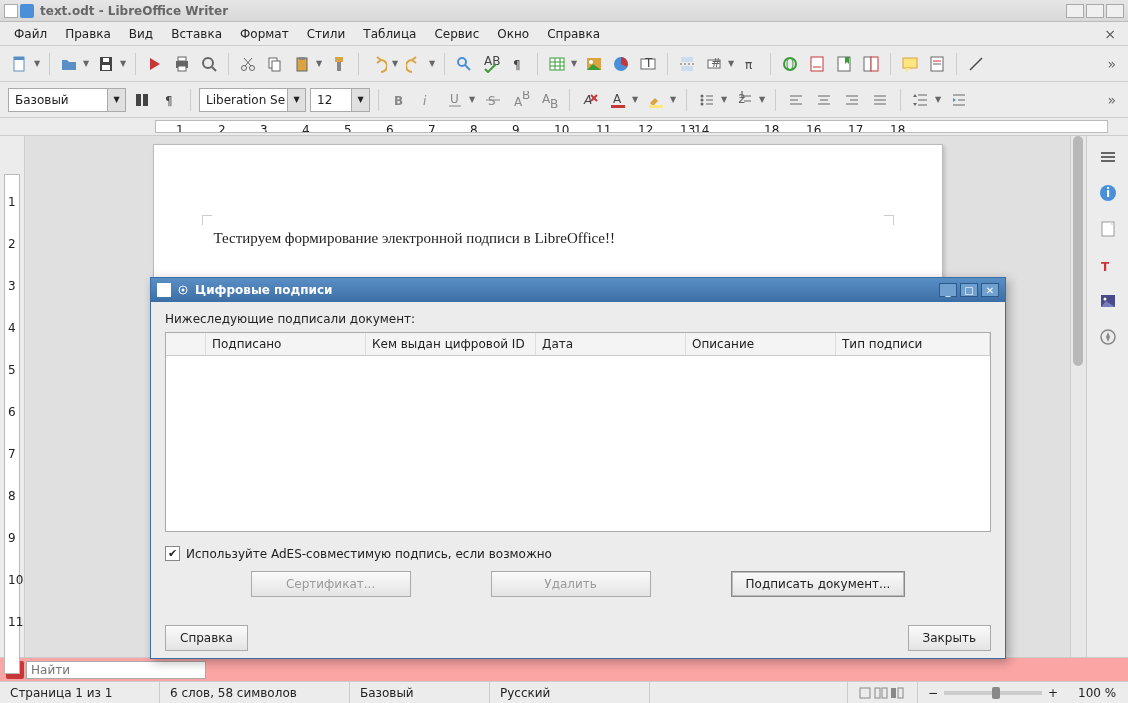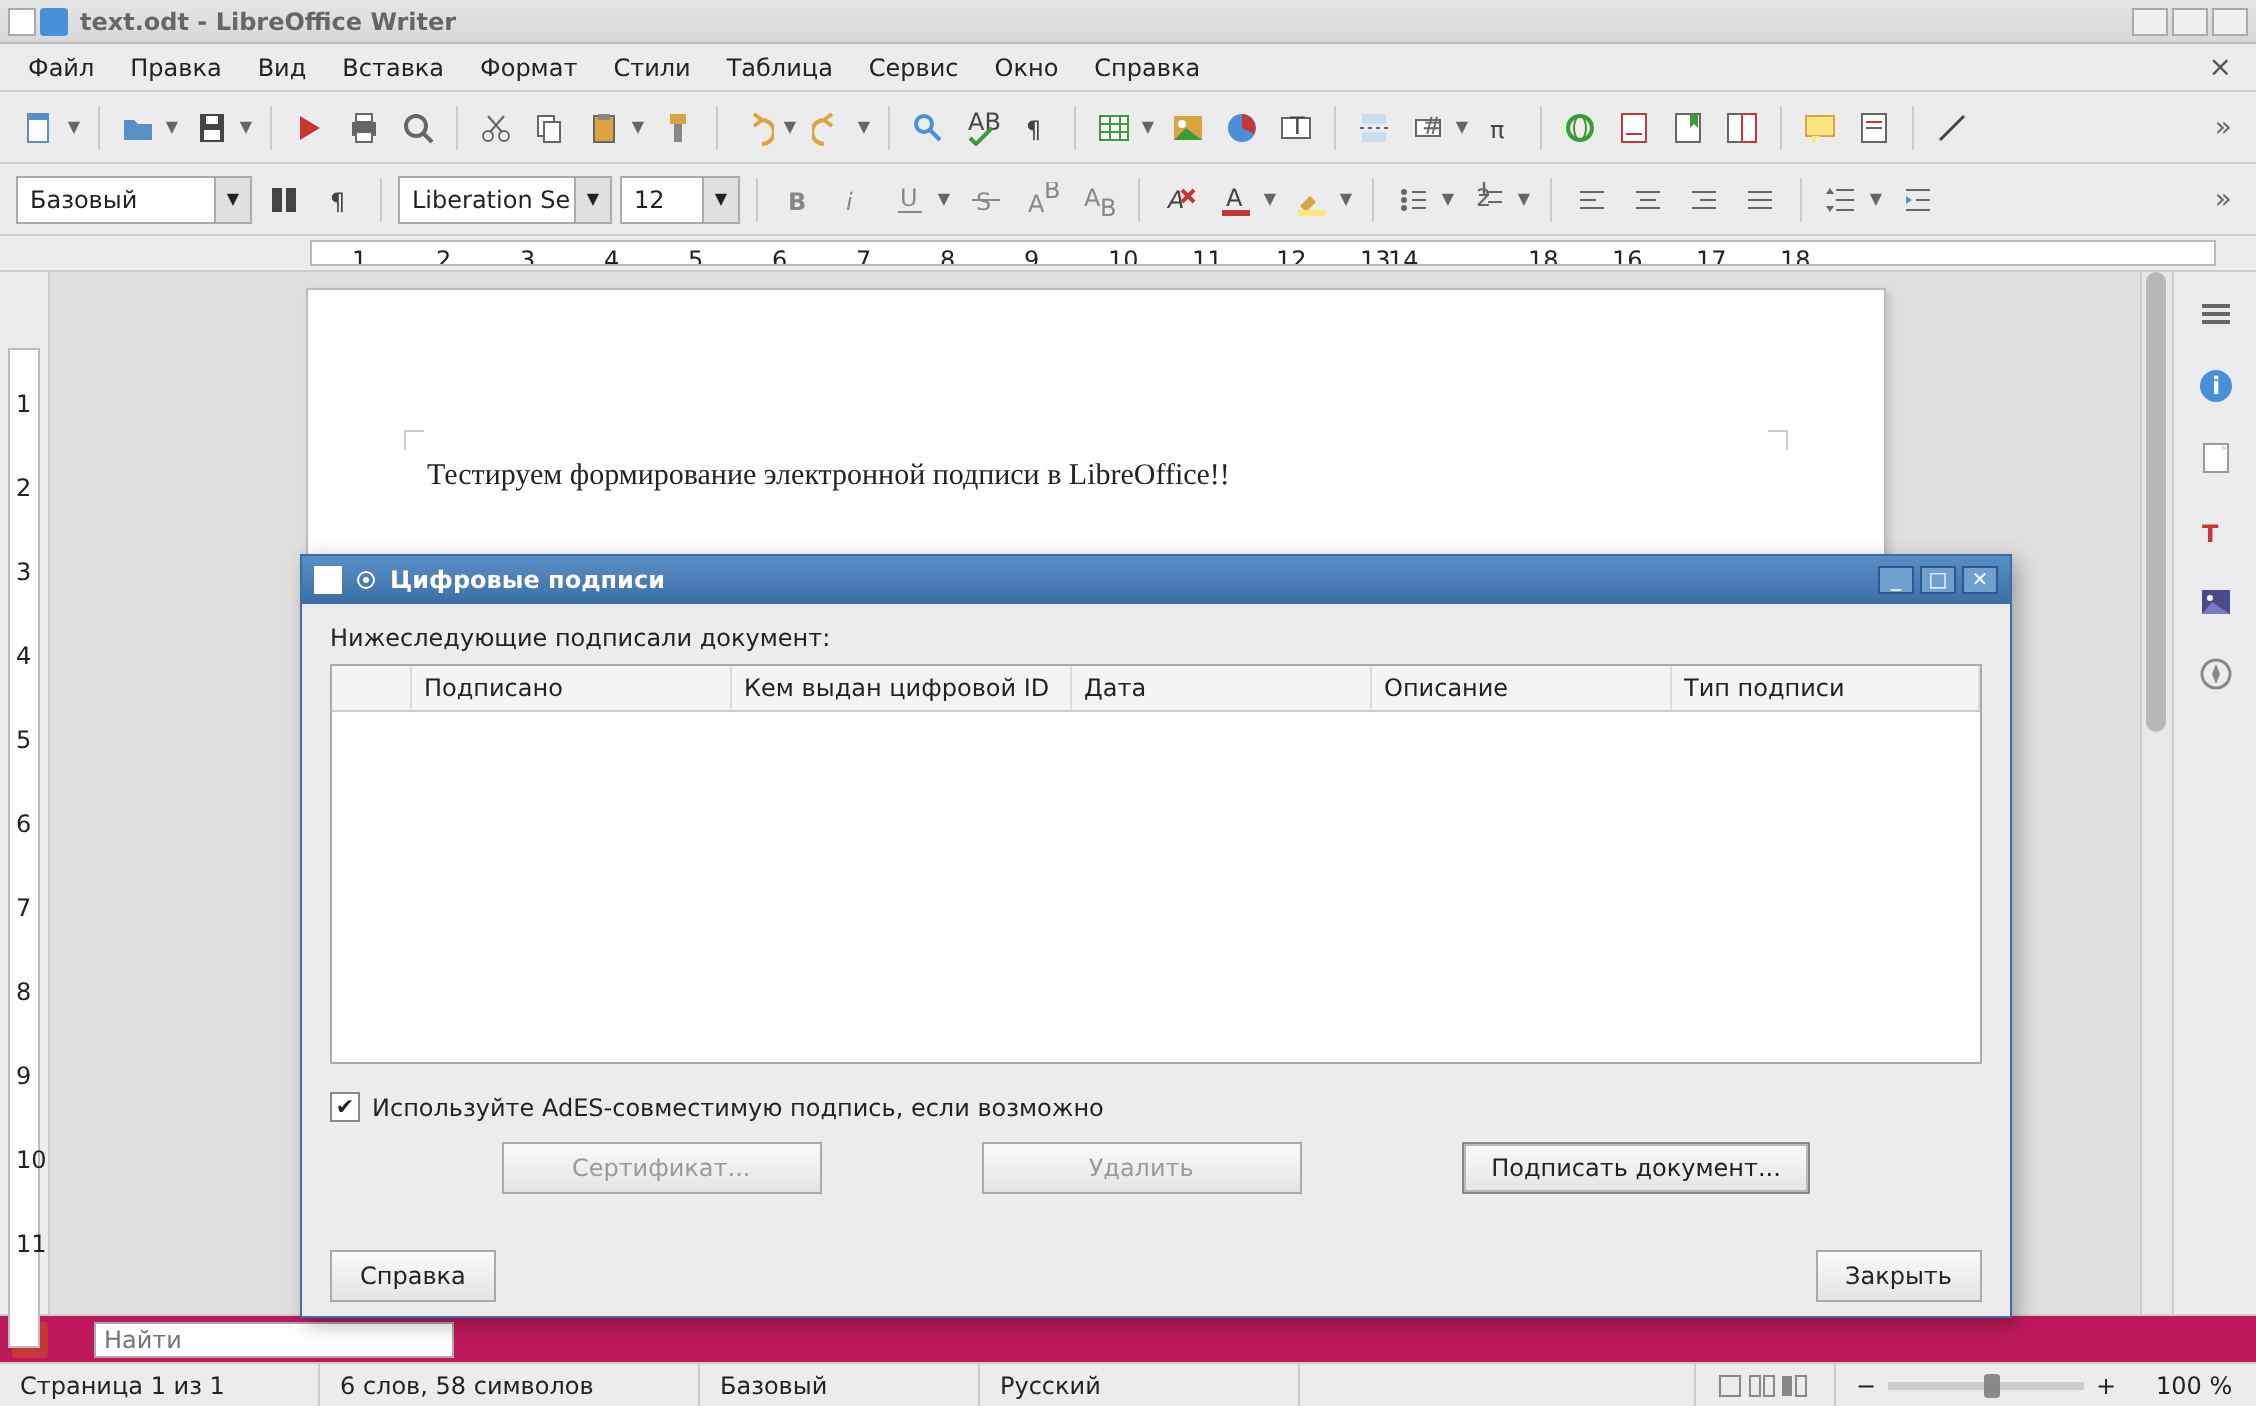--- a/index.html
+++ b/index.html
@@ -33,21 +33,21 @@
 .docarea{flex:1;overflow:auto;display:flex;justify-content:center;padding-top:8px;background:#e0e0e0}
 .page{width:790px;min-height:900px;background:#fff;border:1px solid #bbb;box-shadow:2px 2px 4px rgba(0,0,0,.15);padding:85px 60px;position:relative}
 .page .corner{position:absolute;width:10px;height:10px;border:1px solid #ccc}
 .page .corner.tl{top:70px;left:48px;border-right:none;border-bottom:none}
 .page .corner.tr{top:70px;right:48px;border-left:none;border-bottom:none}
 .page p{font-family:"Liberation Serif",Georgia,serif;font-size:15px}
 .sidebar{width:42px;background:#ececec;border-left:1px solid #ccc;display:flex;flex-direction:column;align-items:center;padding-top:8px;gap:10px}
 .sidebar .sbtn{width:26px;height:26px;display:flex;align-items:center;justify-content:center;border:1px solid transparent}
 .scrolltrack{width:16px;background:#e8e8e8;border-left:1px solid #ccc;position:relative}
 .scrolltrack .thumb{position:absolute;top:0;left:2px;width:10px;height:230px;background:#b8b8b8;border-radius:5px}
-.findbar{height:24px;background:#be185d;border-top:1px solid #ccc;display:flex;align-items:center;padding:0 6px;gap:23px}
+.findbar{height:24px;background:#fca5a5;border-top:1px solid #ccc;display:flex;align-items:center;padding:0 6px;gap:2px}
 .findbar .xbtn{width:18px;height:18px;background:#c83737;border-radius:2px;display:flex;align-items:center;justify-content:center;color:#fff;font-weight:bold;font-size:11px}
 .findbar input{height:18px;border:1px solid #aaa;padding:0 4px;width:180px;background:#fff;color:#999}
 .statusbar{height:22px;background:#ececec;border-top:1px solid #ccc;display:flex;align-items:center;font-size:11px}
 .statusbar .cell{padding:0 10px;border-right:1px solid #ccc;height:100%;display:flex;align-items:center}
 .statusbar .slider{width:100px;height:4px;background:#ccc;margin:0 6px;position:relative}
 .statusbar .slider .knob{position:absolute;top:-4px;left:48px;width:8px;height:12px;background:#888;border-radius:2px}
 
 .dialog{position:absolute;left:150px;top:277px;width:856px;height:382px;background:#ececec;border:1px solid #3b6ea5;box-shadow:3px 3px 10px rgba(0,0,0,.3)}
 .dlg-title{height:24px;background:linear-gradient(#5a8fc6,#3b6ea5);display:flex;align-items:center;padding:0 6px;color:#fff}
 .dlg-title .icn{width:14px;height:14px;background:#fff;margin-right:6px}

